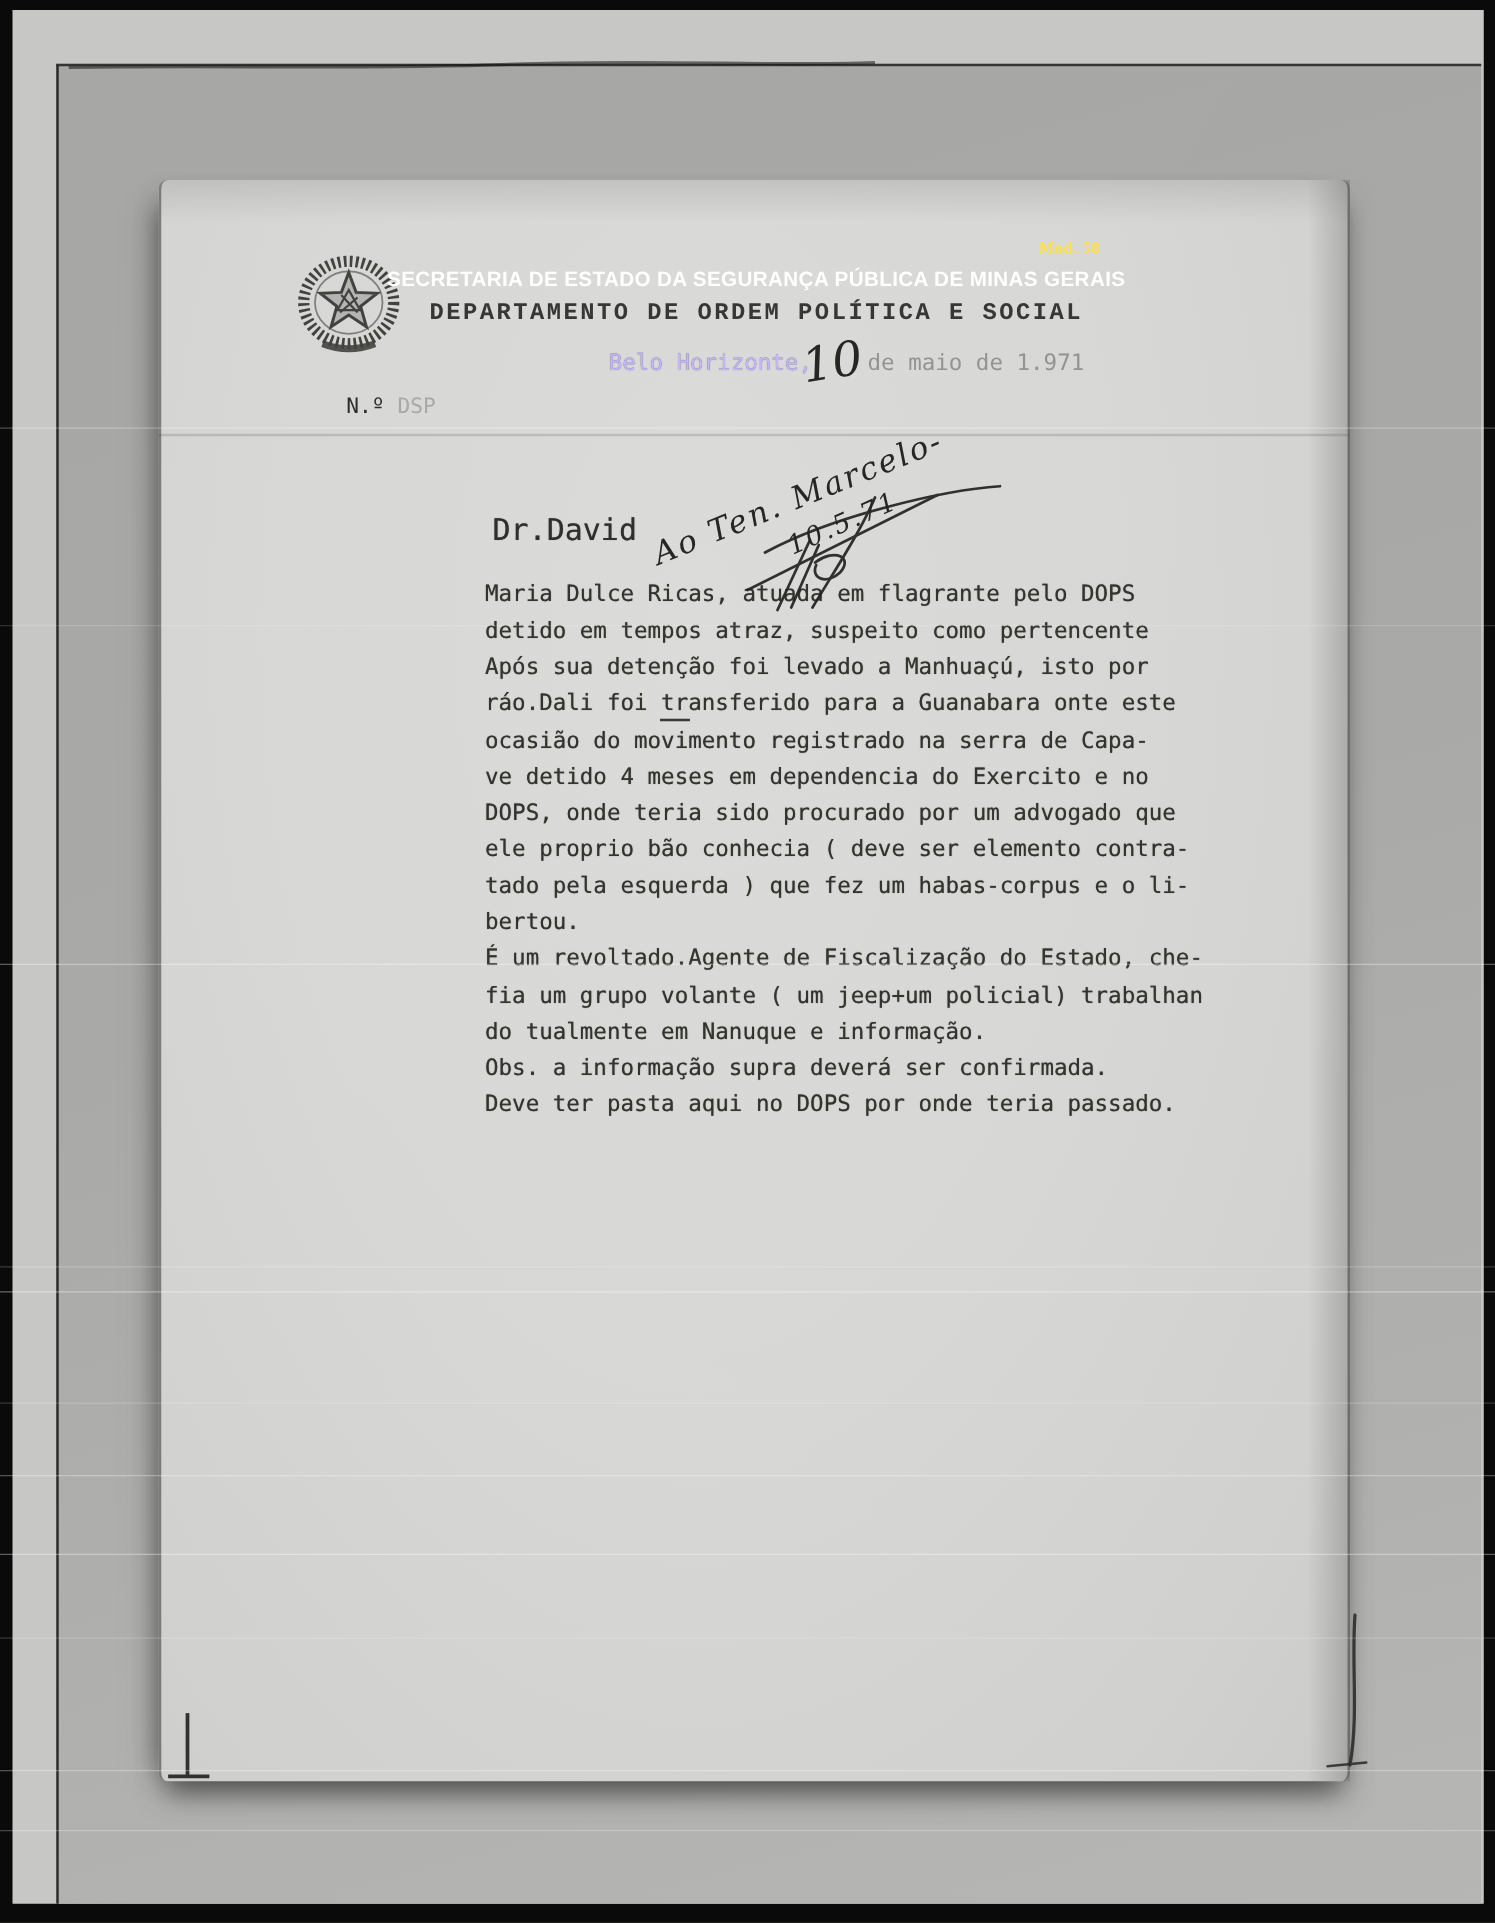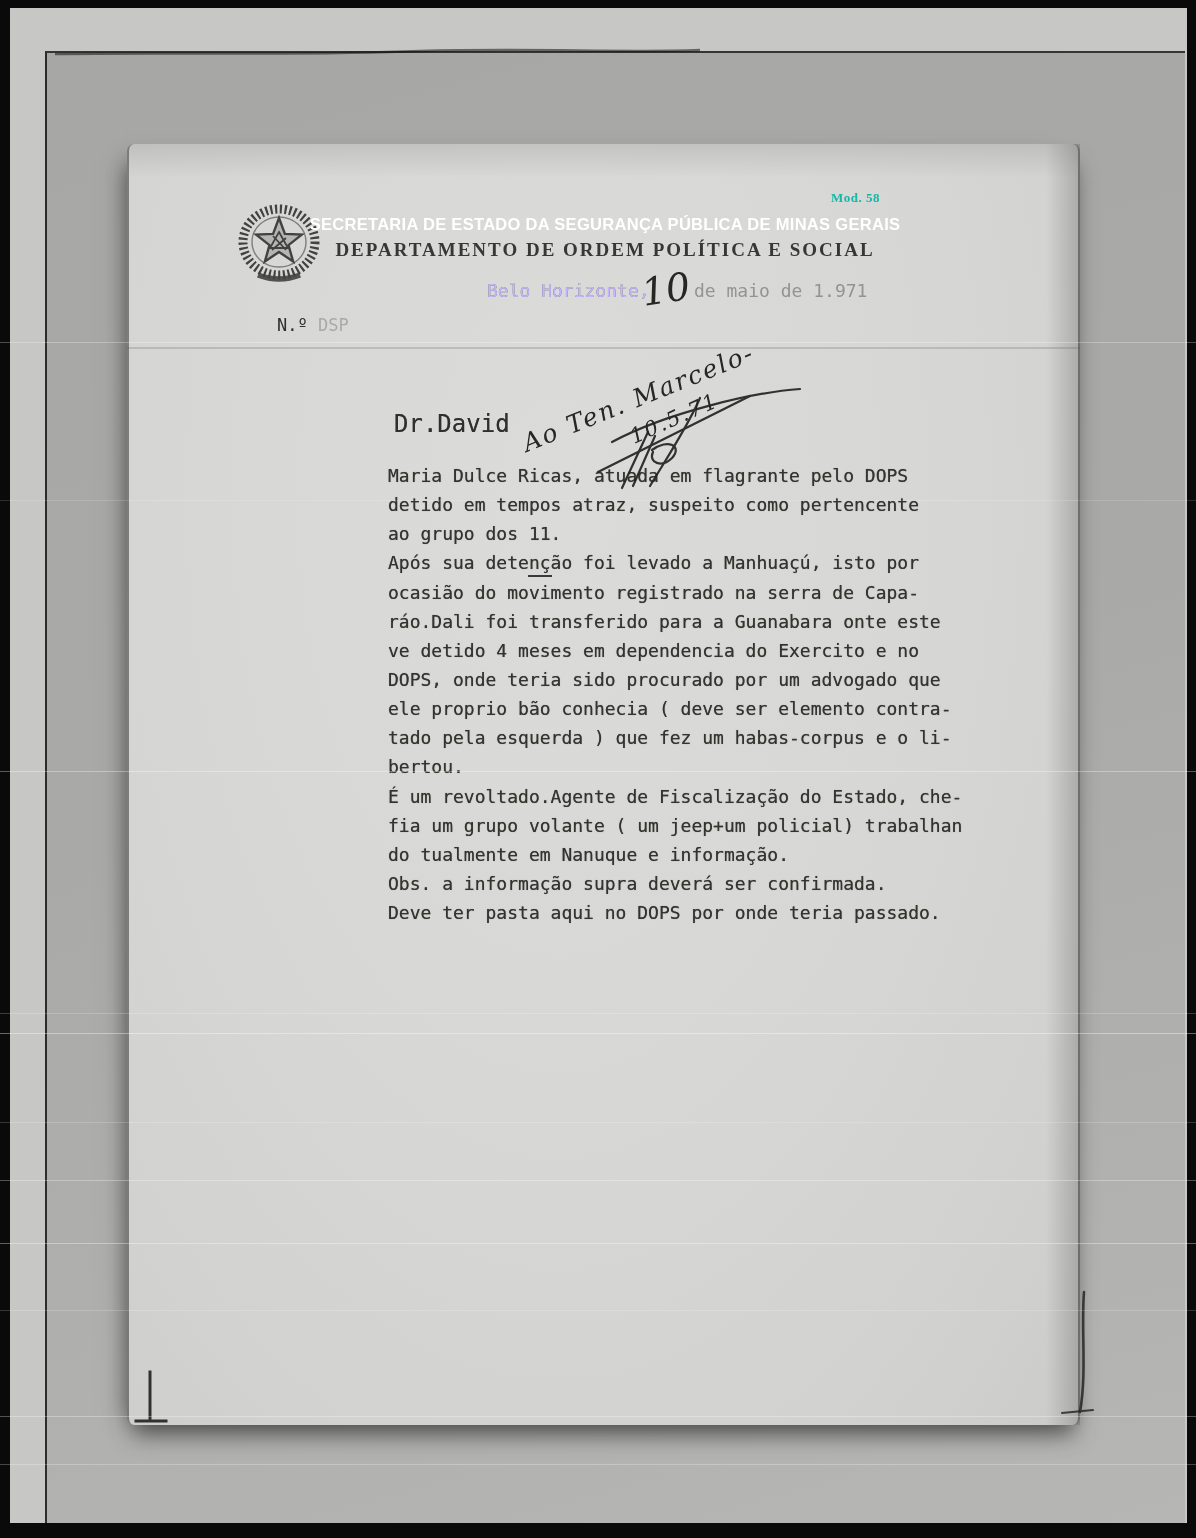--- a/index.html
+++ b/index.html
@@ -27,25 +27,25 @@
     border-radius:7px;
     box-sizing:border-box;
     box-shadow:0 15px 22px -6px rgba(58,58,56,.8), -16px 6px 22px -14px rgba(70,70,68,.55);
   }
   .paper-top-shade{left:127px;top:144px;width:953px;height:34px;
     background:linear-gradient(rgba(118,118,116,.22),rgba(118,118,116,0));border-radius:7px 7px 0 0;}
   .paper-fold{left:1046px;top:144px;width:34px;height:1281px;
     background:linear-gradient(90deg,rgba(110,110,108,0),rgba(104,104,102,.38));}
   
   .mod{left:770px;top:190px;width:110px;text-align:right;
-    font-family:"Liberation Serif",serif;font-weight:bold;font-size:13px;color:#14b8a6;letter-spacing:.5px;}
+    font-family:"Liberation Serif",serif;font-weight:bold;font-size:13px;color:#fde047;letter-spacing:.5px;}
   .org1{left:285px;top:215px;width:640px;text-align:center;
     font-family:"Liberation Sans",sans-serif;font-weight:700;font-size:16.5px;color:#ffffff;letter-spacing:.3px;}
   .org2{left:285px;top:239px;width:640px;text-align:center;
-    font-family:Liberation Serif, serif;font-weight:700;font-size:19px;color:#39393 7;letter-spacing:2px;color:#373735;}
+    font-family:Liberation Mono, monospace;font-weight:700;font-size:19px;color:#39393 7;letter-spacing:2px;color:#373735;}
   .dateline-place{left:487px;top:280px;font-size:18px;color:#c4b5fd;text-shadow:0 0 .6px rgba(47,47,45,.8);}
   .dateline-typed{left:694px;top:280px;font-size:18px;color:rgba(105,105,103,.62);}
   .numero{left:277px;top:315px;font-size:17px;color:#2e2e2c;}
   .numero .faint{color:rgba(130,130,128,.55);}
   .salutation{left:394px;top:410px;font-size:24px;color:#2f2f2d;text-shadow:0 0 .6px rgba(47,47,45,.7);}
   .body-text{left:388px;top:461px;width:585px;font-size:18px;color:#34342f;
     text-shadow:0 0 .7px rgba(52,52,47,.75);}
   .body-text .bline{height:29.15px;line-height:29.15px;white-space:pre;}
   .underline-11{left:528px;top:575px;width:24px;height:2px;background:#3a3a36;}
   
@@ -80,24 +80,23 @@
 <div class="abs dateline-place">Belo Horizonte,</div>
 <div class="abs dateline-typed">de maio de 1.971</div>
 
 <div class="abs numero"><span>N.º</span> <span class="faint">DSP</span></div>
 
 <div class="abs salutation">Dr.David</div>
 
 <div class="abs body-text">
   <div class="bline">Maria Dulce Ricas, atuada em flagrante pelo DOPS</div>
   <div class="bline">detido em tempos atraz, suspeito como pertencente</div>
-  <div class="bline">ao grupo dos 11.</div>
   <div class="bline">Após sua detenção foi levado a Manhuaçú, isto por</div>
+  <div class="bline">ráo.Dali foi transferido para a Guanabara onte este</div>
   <div class="bline">ocasião do movimento registrado na serra de Capa-</div>
-  <div class="bline">ráo.Dali foi transferido para a Guanabara onte este</div>
   <div class="bline">ve detido 4 meses em dependencia do Exercito e no</div>
   <div class="bline">DOPS, onde teria sido procurado por um advogado que</div>
   <div class="bline">ele proprio bão conhecia ( deve ser elemento contra-</div>
   <div class="bline">tado pela esquerda ) que fez um habas-corpus e o li-</div>
   <div class="bline">bertou.</div>
   <div class="bline">É um revoltado.Agente de Fiscalização do Estado, che-</div>
   <div class="bline">fia um grupo volante ( um jeep+um policial) trabalhan</div>
   <div class="bline">do tualmente em Nanuque e informação.</div>
   <div class="bline">Obs. a informação supra deverá ser confirmada.</div>
   <div class="bline">Deve ter pasta aqui no DOPS por onde teria passado.</div>

